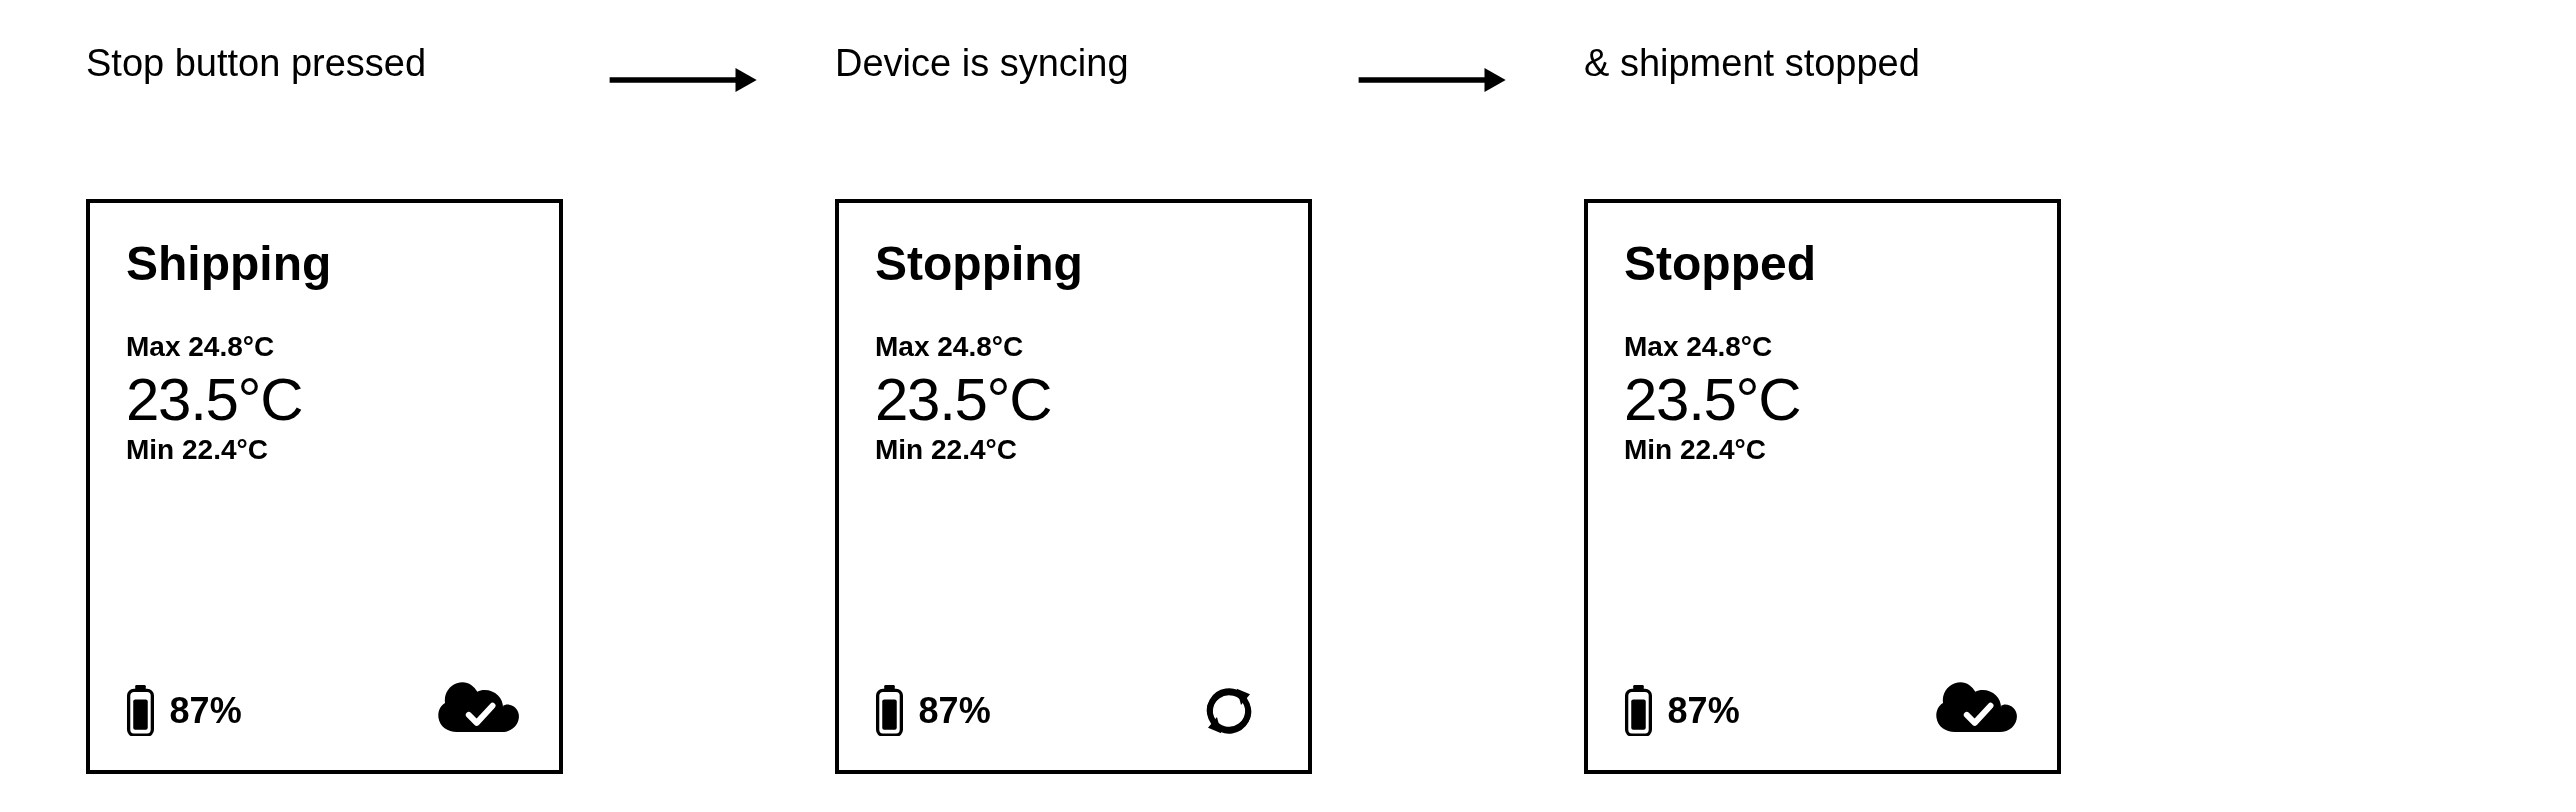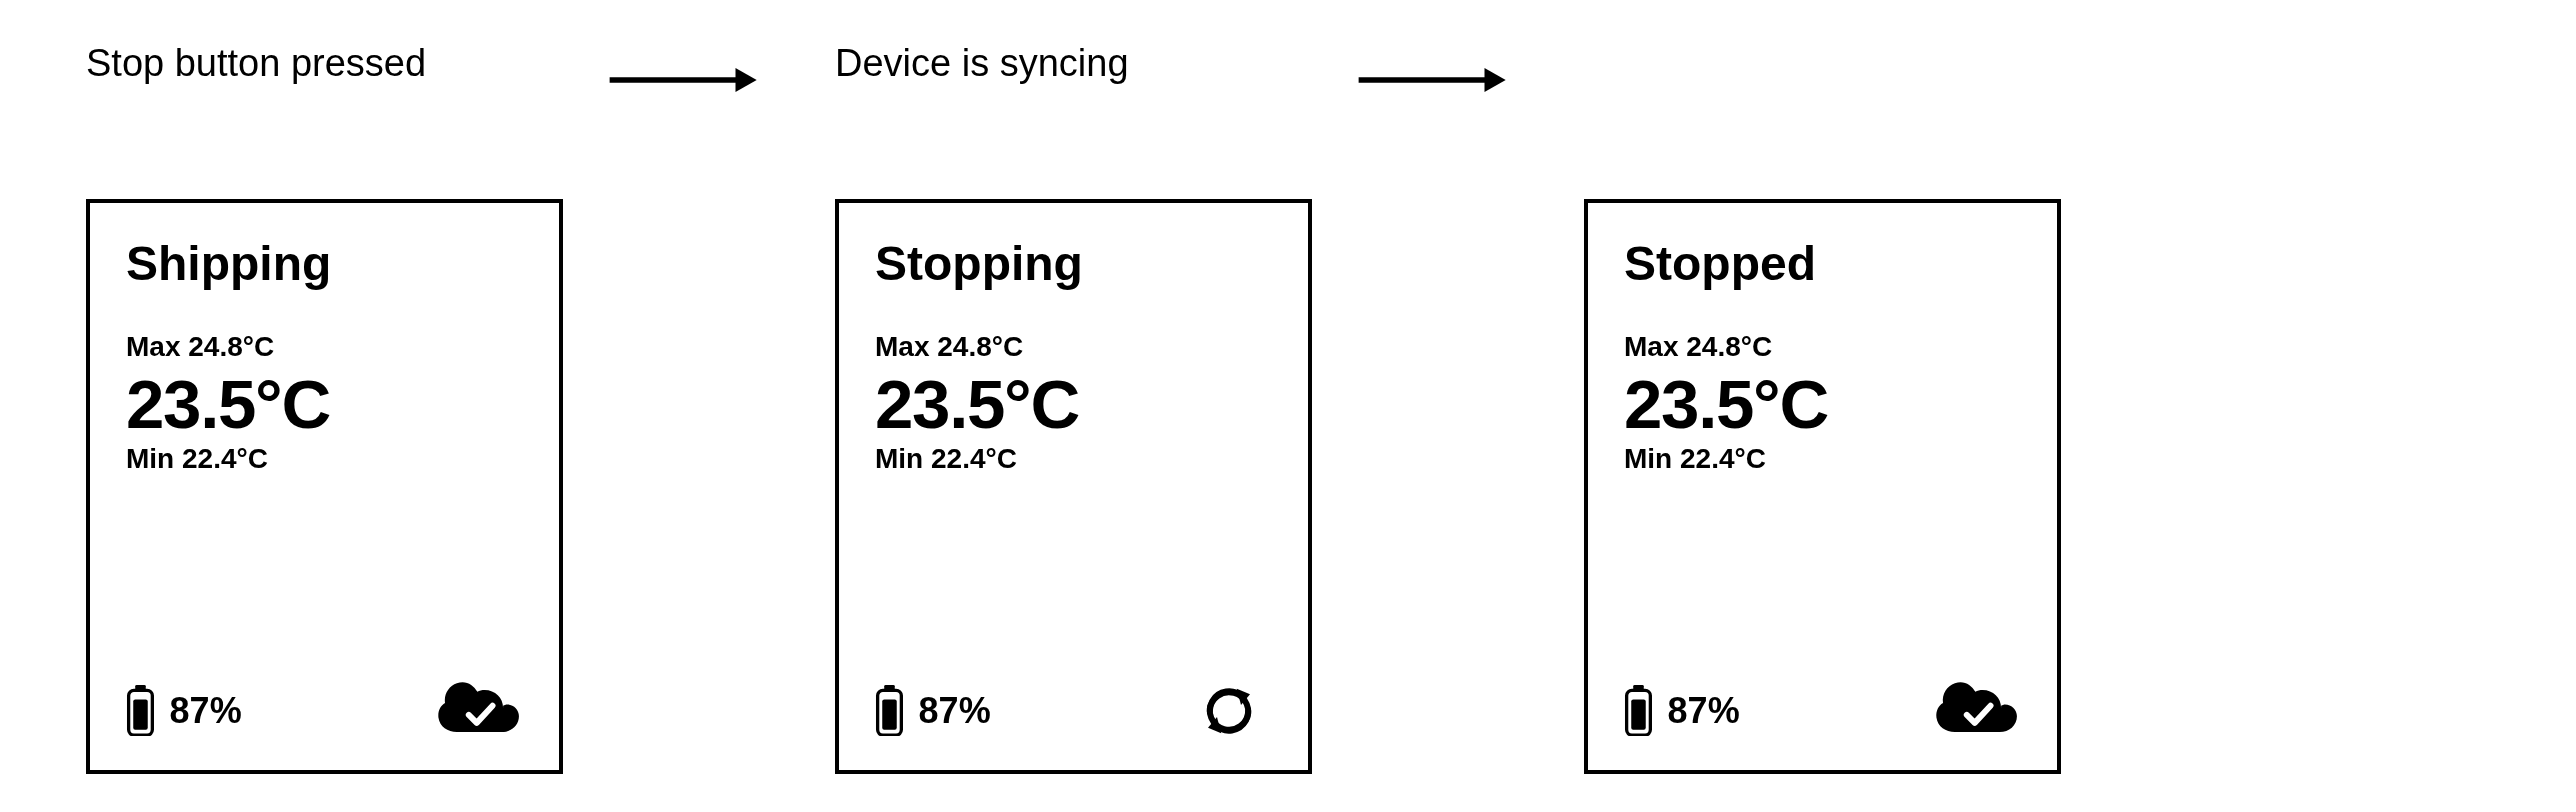--- a/index.html
+++ b/index.html
@@ -60,22 +60,22 @@
   .panel-title {
     font-size: 48px;
     font-weight: 700;
     margin-bottom: 40px;
   }
   .max-line, .min-line {
     font-size: 28px;
     font-weight: 600;
   }
   .temp-main {
-    font-size: 69px;
-    font-weight: 700;
+    font-size: 60px;
+    font-weight: 400;
     line-height: 1;
     margin: 6.6px 0 4px 0;
     letter-spacing: -1.3px;
   }
   .spacer { flex: 1 1 auto; }
   .footer {
     display: flex;
     flex-direction: row;
     align-items: center;
     justify-content: space-between;
@@ -171,20 +171,21 @@
 
   <div class="arrow-slot">
     <svg viewBox="0 0 240 60">
       <line x1="10" y1="30" x2="210" y2="30" stroke="#000" stroke-width="8"></line>
       <path d="M200 12 L232 30 L200 48 Z" fill="#000"></path>
     </svg>
   </div>
 
   <div class="stage">
     <div class="caption">
+      <span class="line">&amp; shipment stopped</span>
     </div>
     <div class="panel">
       <div class="panel-title">Stopped</div>
       <div class="max-line">Max 24.8°C</div>
       <div class="temp-main">23.5°C</div>
       <div class="min-line">Min 22.4°C</div>
       <div class="spacer"></div>
       <div class="footer">
         <div class="battery-group">
           <span class="battery-icon">

